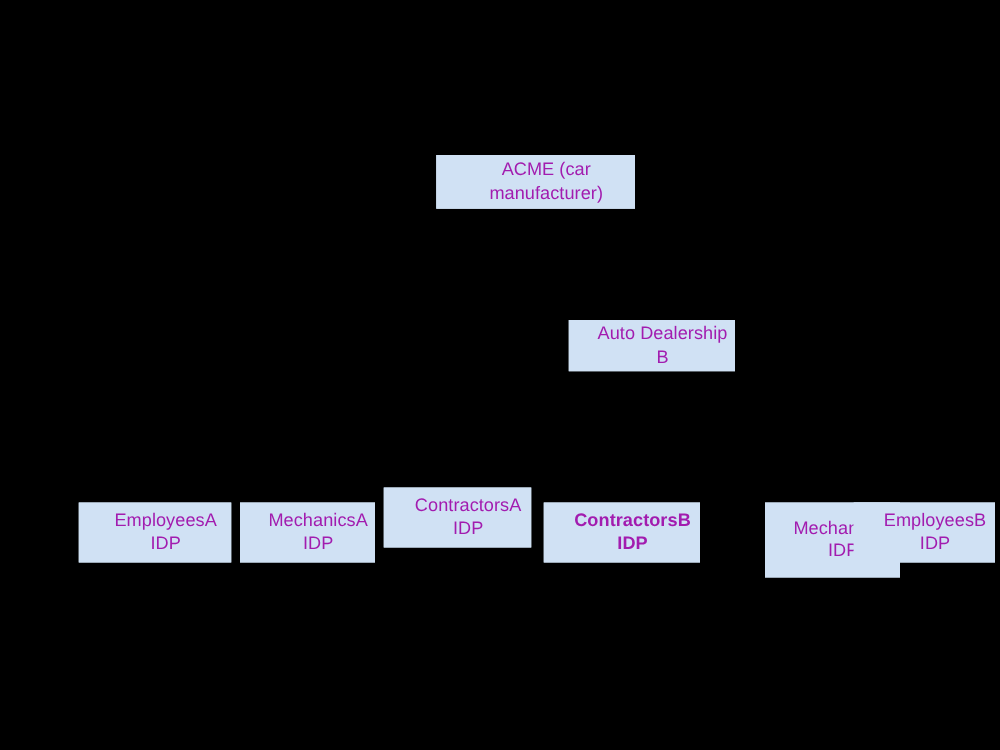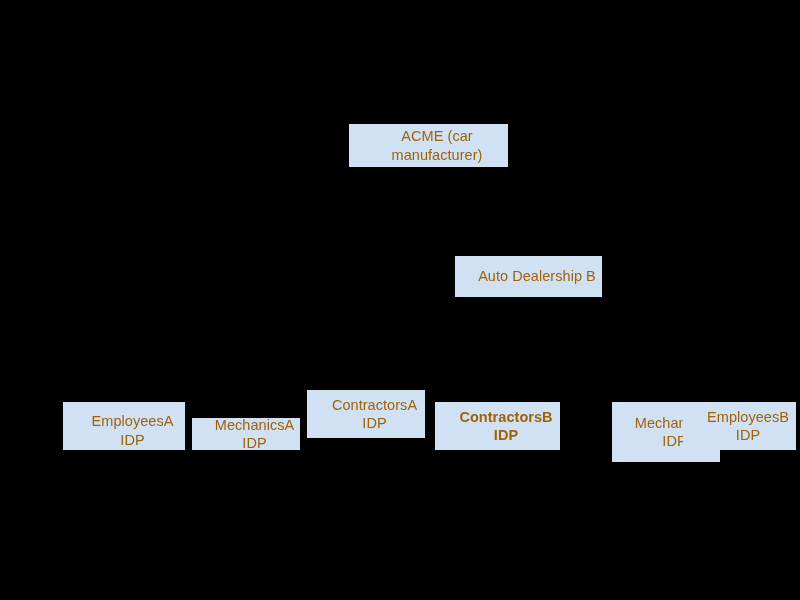--- a/index.html
+++ b/index.html
@@ -18,21 +18,21 @@
     position: relative;
     width: 800px;
     height: 600px;
     background: #000000;
   }
   .node {
     position: absolute;
     box-sizing: border-box;
     background: #d0e1f4;
     border: 1px solid #d0e1f4;
-    color: #a16207;
+    color: #a21caf;
     display: flex;
     align-items: center;
     justify-content: center;
     text-align: center;
     font-family: "Liberation Sans", sans-serif;
     font-size: 14.5px;
     line-height: 1.26;
     white-space: pre-line;
     letter-spacing: 0.05px;
     padding-left: 17px;
@@ -57,30 +57,30 @@
 <body>
 
 <div id="diagram-canvas">
 
   <div class="node tier-root" style="left:349px; top:124px; width:159px; height:43px;">
     <span class="node-label">ACME (car
 manufacturer)</span>
   </div>
 
 
-  <div class="node tier-mid" style="left:455px; top:256px; width:147px; height:41px;">
+  <div class="node tier-mid" style="left:455px; top:256px; width:133px; height:41px;">
     <span class="node-label">Auto Dealership B</span>
   </div>
 
-  <div class="node tier-leaf" style="left:63px; top:402px; width:122px; height:48px;align-items:flex-end;">
+  <div class="node tier-leaf" style="left:63px; top:402px; width:122px; height:48px;">
     <span class="node-label">EmployeesA
 IDP</span>
   </div>
 
-  <div class="node tier-leaf" style="left:192px; top:418px; width:108px; height:32px;">
+  <div class="node tier-leaf" style="left:192px; top:402px; width:108px; height:48px;">
     <span class="node-label">MechanicsA
 IDP</span>
   </div>
 
   <div class="node tier-leaf" style="left:307px; top:390px; width:118px; height:48px;">
     <span class="node-label">ContractorsA
 IDP</span>
   </div>
 
   <div class="node tier-leaf" style="left:435px; top:402px; width:125px; height:48px;font-weight:bold;">

